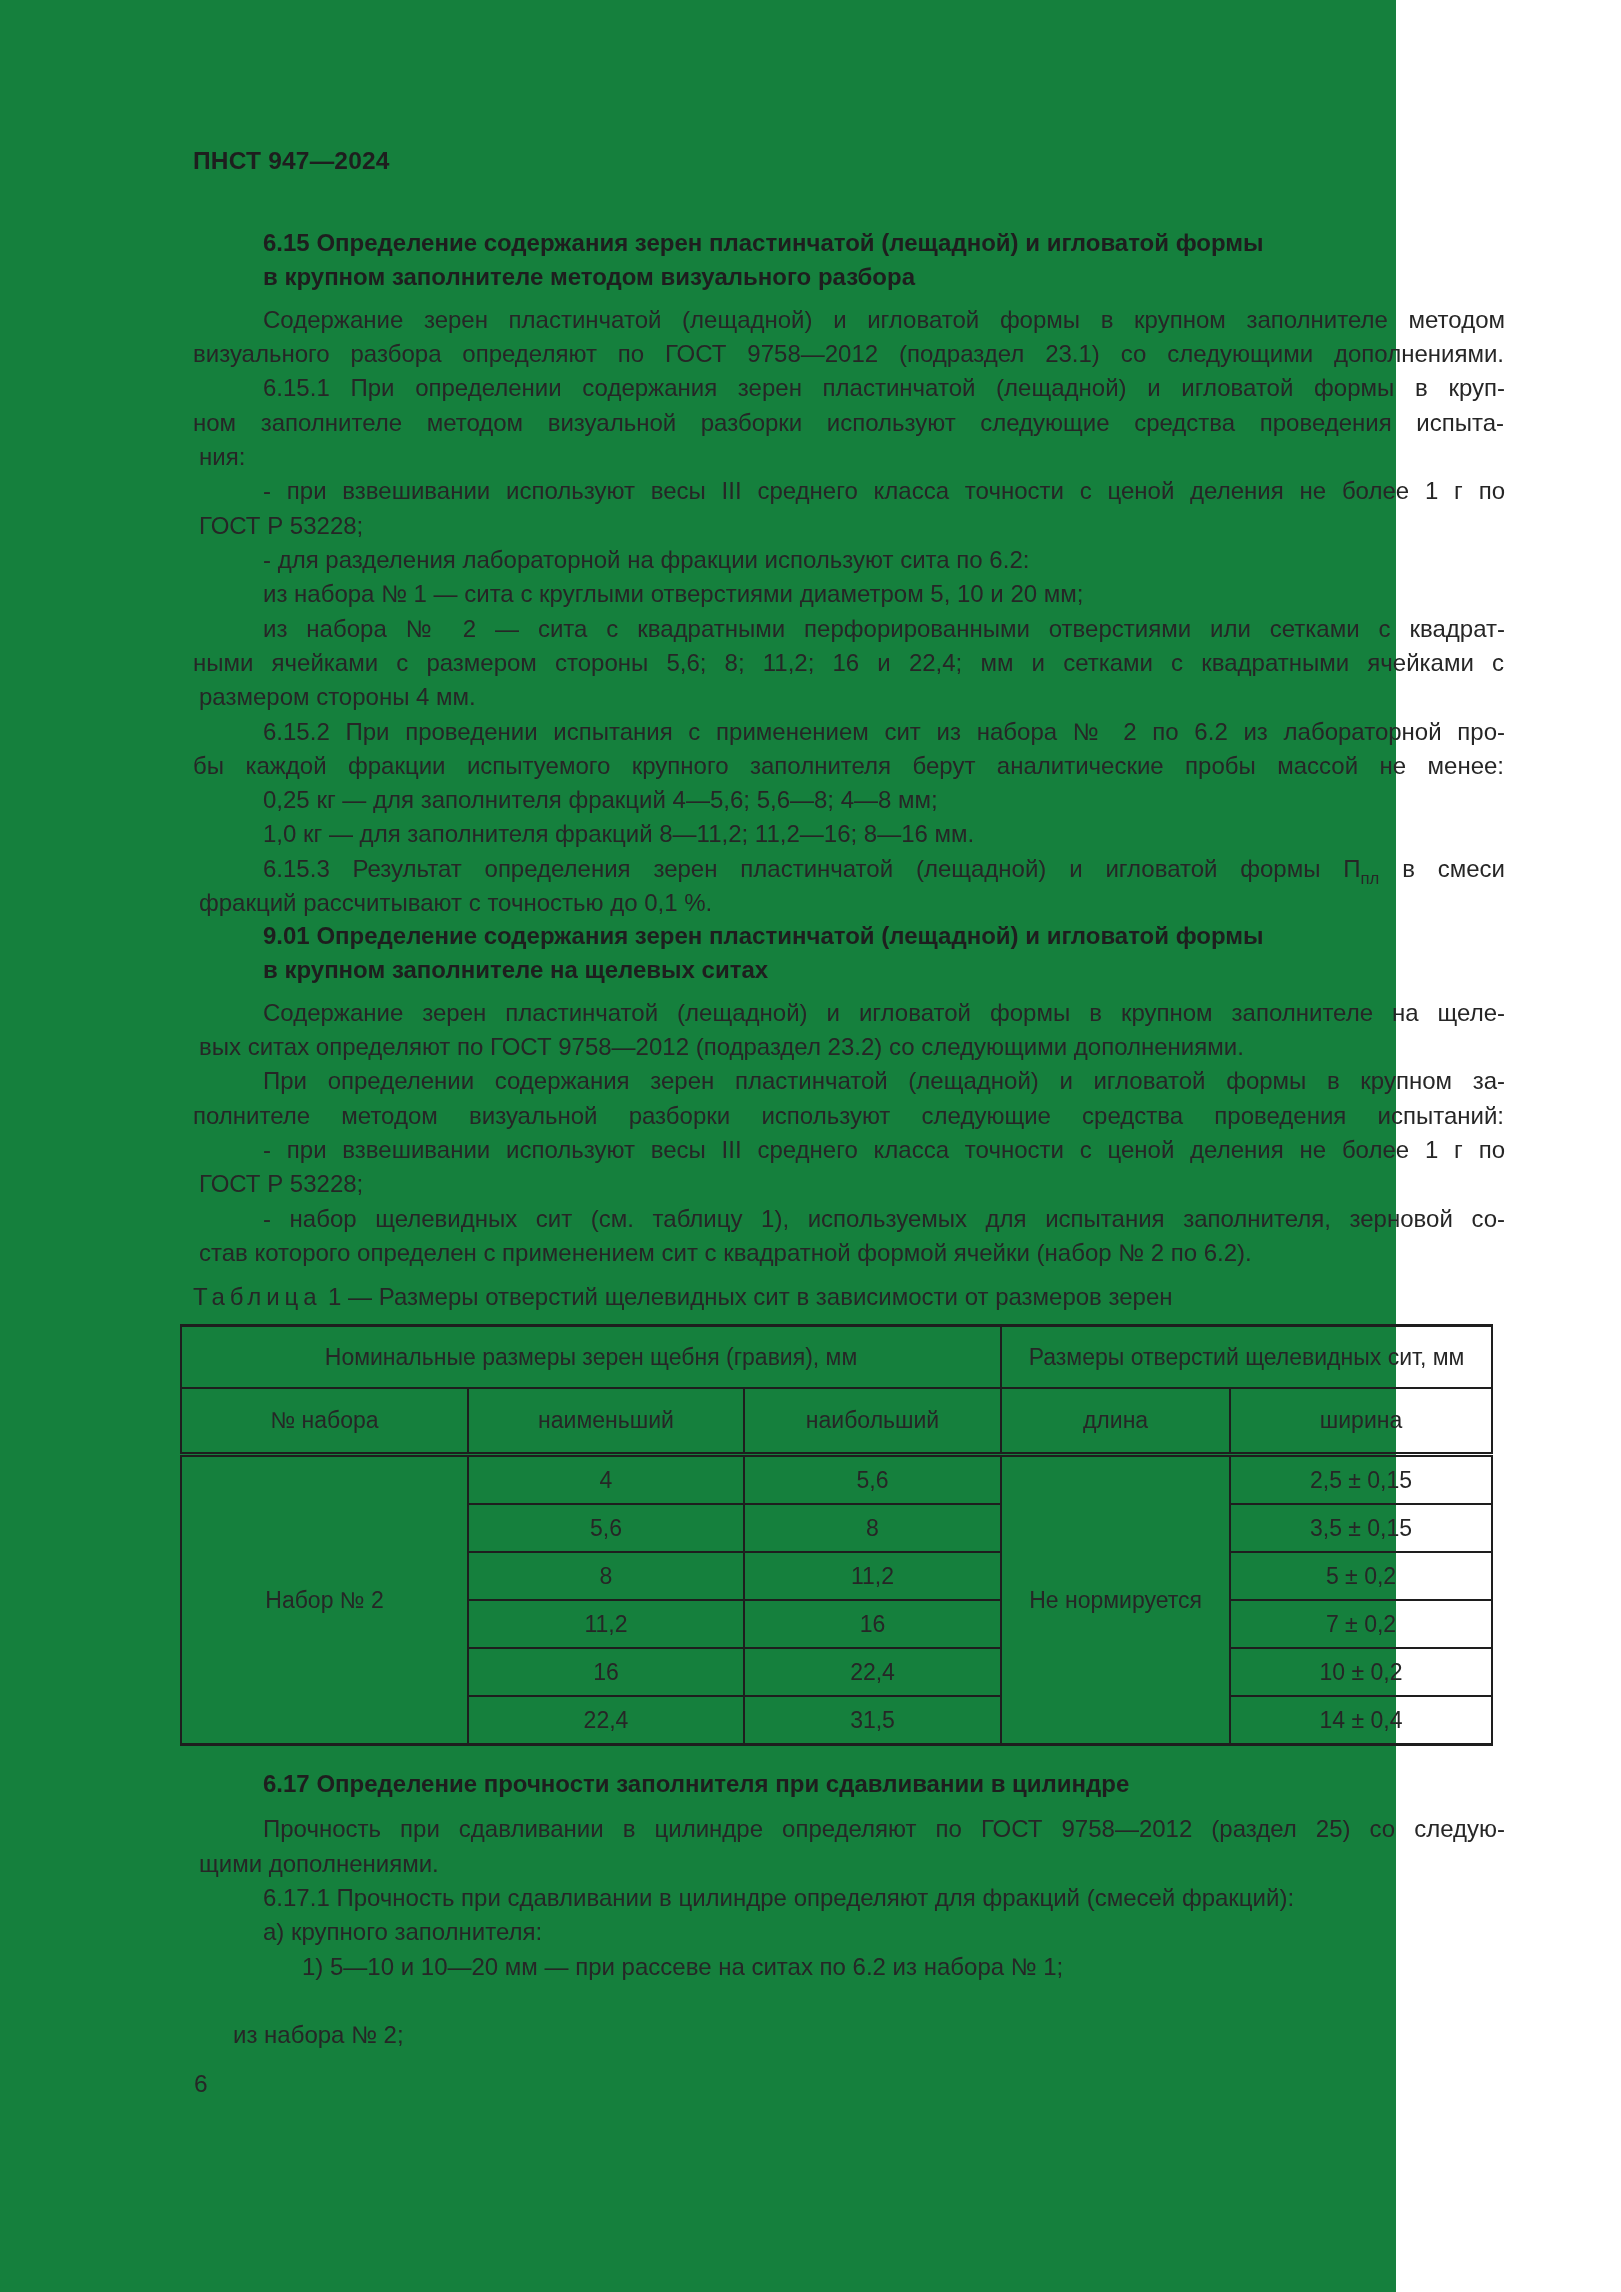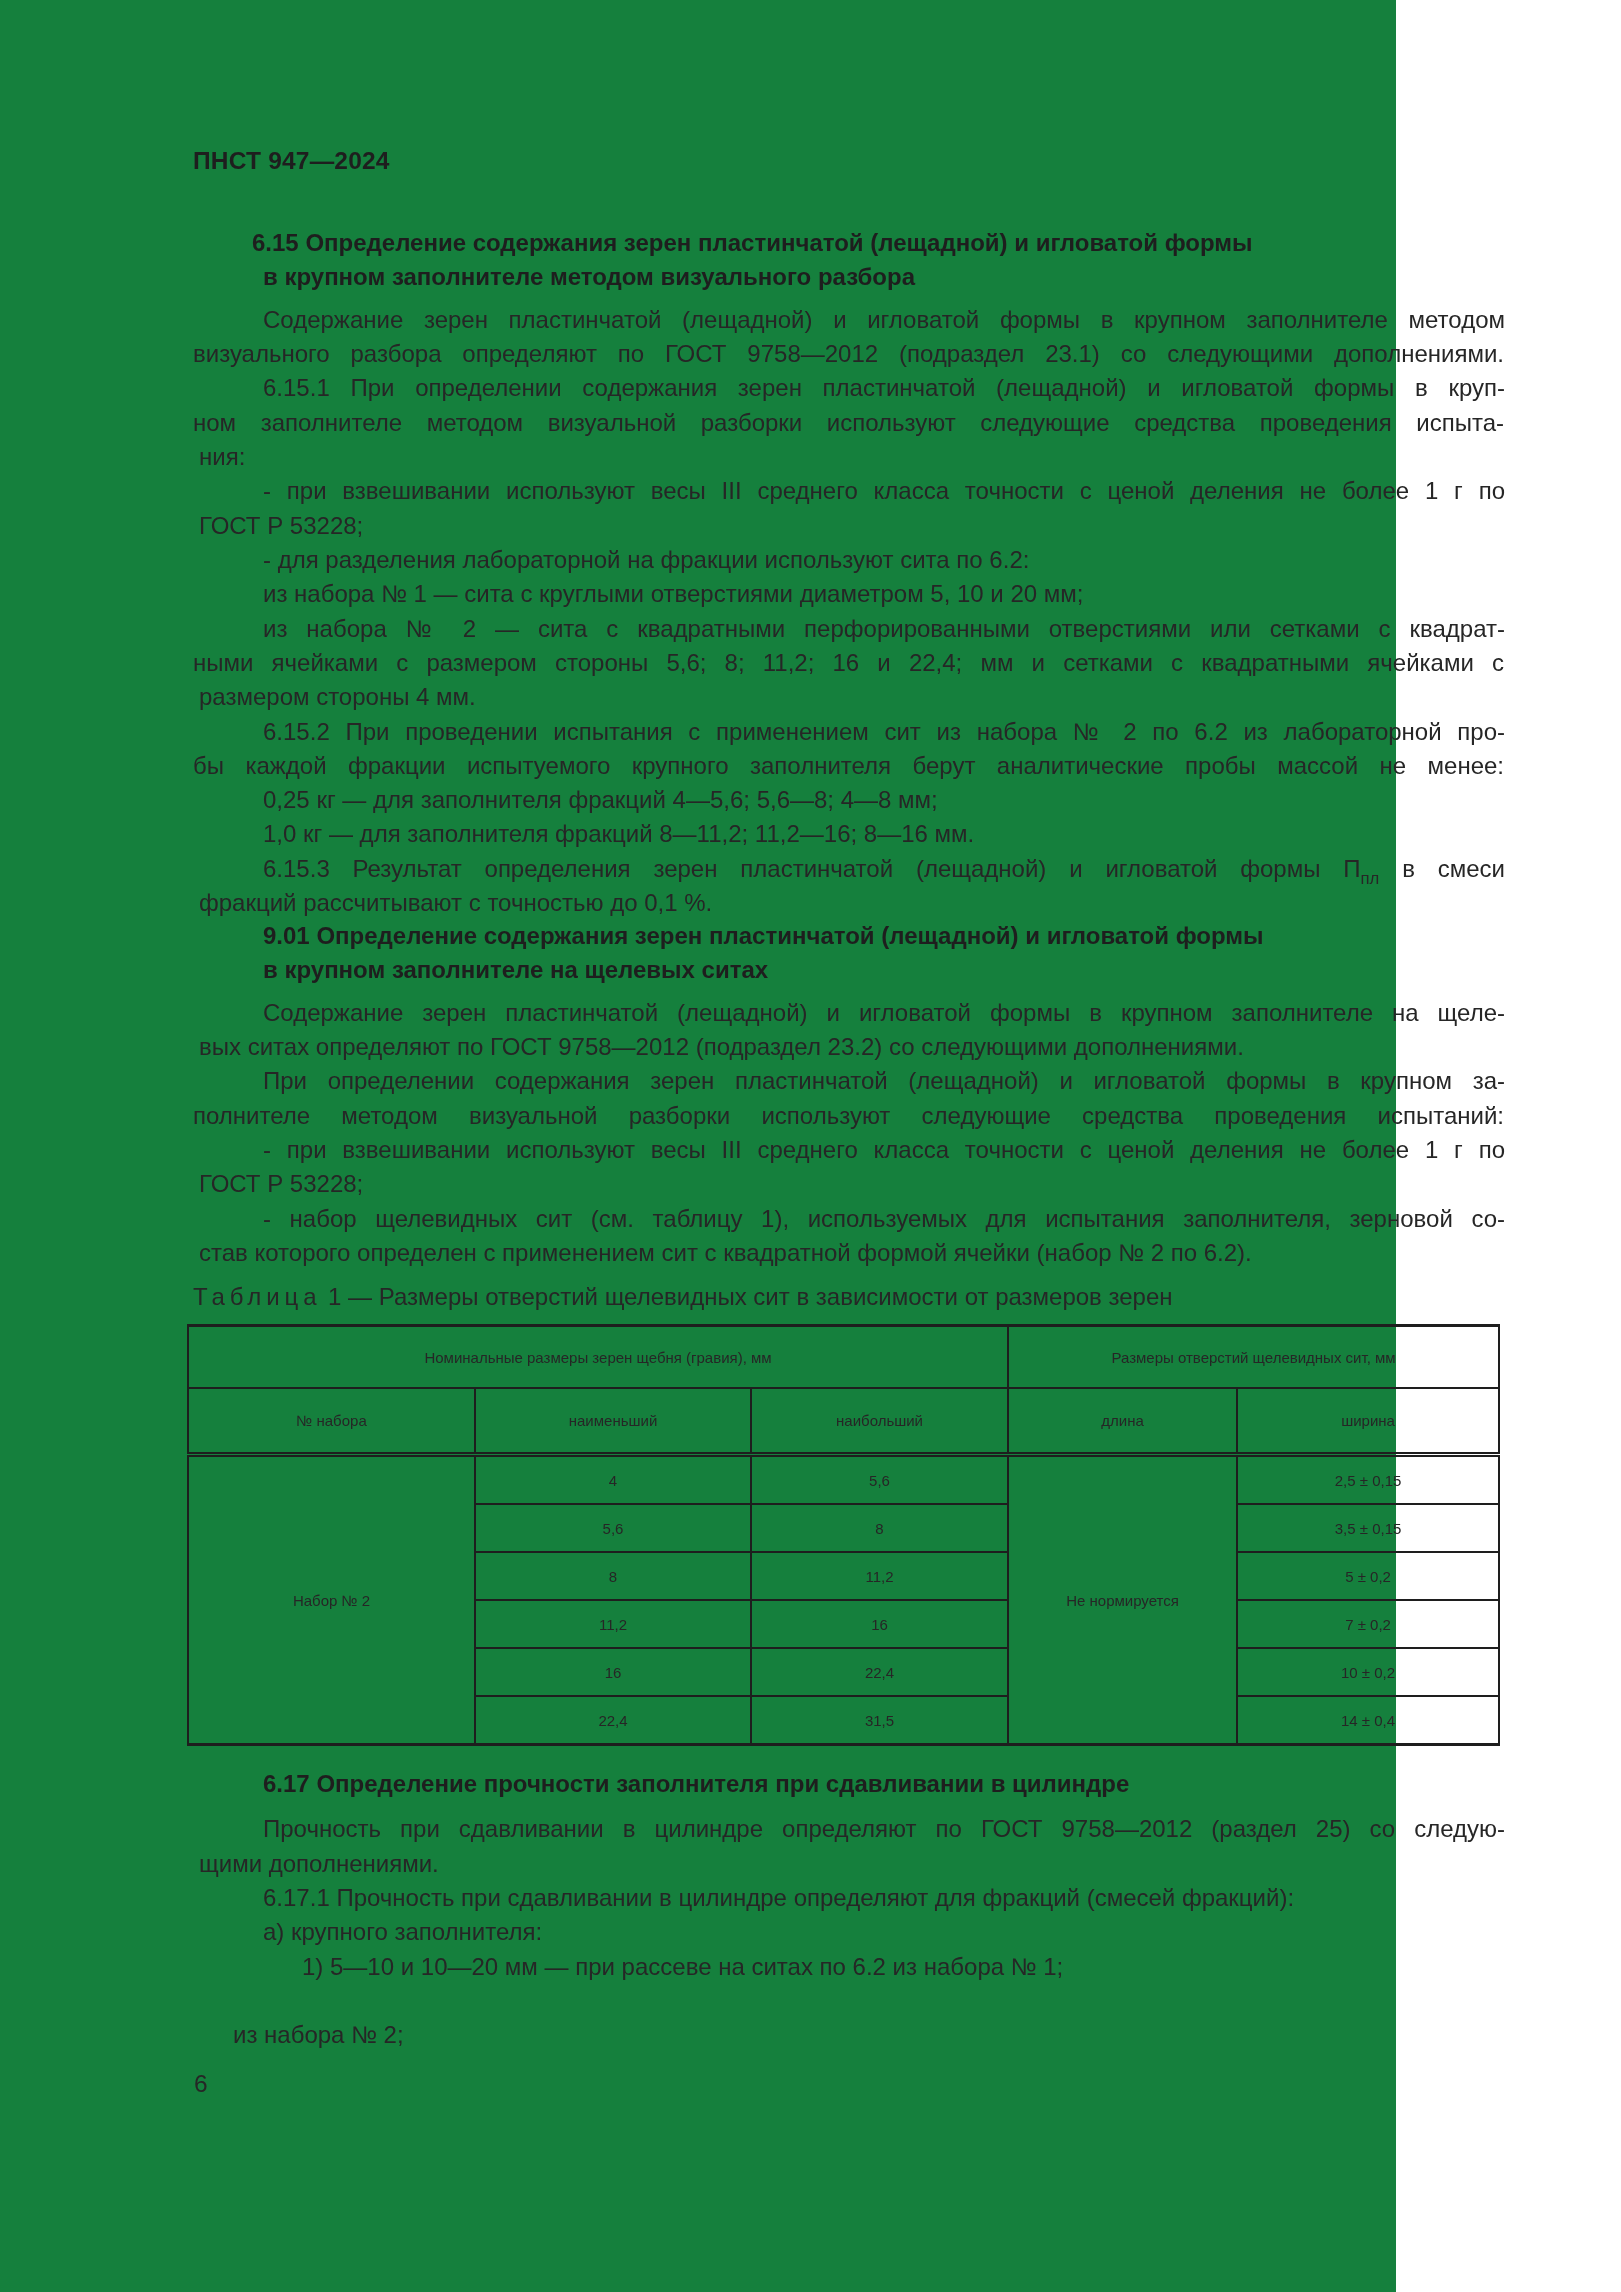--- a/index.html
+++ b/index.html
@@ -12,38 +12,38 @@
   .j { left: 193px; width: 1311px; text-align: justify; text-align-last: justify; }
   .i1 { left: 263px; }
   .i2 { left: 302px; }
   .i1j { left: 263px; width: 1242px; text-align: justify; text-align-last: justify; }
   .i2j { left: 302px; width: 1203px; text-align: justify; text-align-last: justify; }
   .l0 { left: 199px; text-align: center; }
   .l-nabor { left: 233px; }
   sub.sub { font-size: 16.7px; vertical-align: -6.9px; line-height: 0; }
   .caption { position: absolute; left: 193px; top: 1282px; font-size: 24px; line-height: 29px; white-space: nowrap; color: #262626; text-align: center; }
   .caption .spaced { letter-spacing: 4.9px; }
-  table.t1 { position: absolute; left: 187px; top: 1324px; width: 1311px; border-collapse: collapse;
-             font-size: 15px; color: #262626; table-layout: fixed; }
+  table.t1 { position: absolute; left: 180px; top: 1324px; width: 1311px; border-collapse: collapse;
+             font-size: 23px; color: #262626; table-layout: fixed; }
   table.t1 td, table.t1 th { border: 2px solid #1e1e1e; text-align: center; vertical-align: middle; font-weight: normal; padding: 0; }
   table.t1 tr.hr1 th { height: 60px; }
   table.t1 tr.hr2 th { height: 63px; border-bottom: 5.9px double #1e1e1e; }
   table.t1 tr.br td { height: 46px; }
   table.t1 { border-top: 3.9px solid #1e1e1e; border-bottom: 3.9px solid #1e1e1e; }
   table.t1 tr.br td.thick-top { border-top-width: 2.9px; }
   .page-num { position: absolute; left: 194px; top: 2070px; font-size: 24.5px; color: #262626; }
 </style>
 </head>
 <body>
 
 <div class="page">
 
   <div class="doc-code">ПНСТ 947—2024</div>
 
-  <div class="h" style="left:252px; top:226px;">6.15 Определение содержания зерен пластинчатой (лещадной) и игловатой формы</div>
+  <div class="h" style="left:263px; top:226px;">6.15 Определение содержания зерен пластинчатой (лещадной) и игловатой формы</div>
   <div class="h" style="left:263px; top:260px;">в  крупном заполнителе методом визуального разбора</div>
 
   <div class="ln i1j" style="top:303px;">Содержание зерен пластинчатой (лещадной) и игловатой формы в крупном заполнителе методом</div>
   <div class="ln j" style="top:337px;">визуального разбора определяют по ГОСТ 9758—2012 (подраздел 23.1) со следующими дополнениями.</div>
   <div class="ln i1j" style="top:371px;">6.15.1  При определении содержания зерен пластинчатой (лещадной) и игловатой формы в круп-</div>
   <div class="ln j" style="top:406px;">ном заполнителе методом визуальной разборки используют следующие средства проведения испыта-</div>
   <div class="ln l0" style="top:440px;">ния:</div>
   <div class="ln i1j" style="top:474px;">-  при взвешивании используют весы III среднего класса точности с ценой деления не более 1 г по</div>
   <div class="ln l0" style="top:509px;">ГОСТ Р 53228;</div>
   <div class="ln i1" style="top:543px;">-  для разделения лабораторной на фракции используют сита по 6.2:</div>

